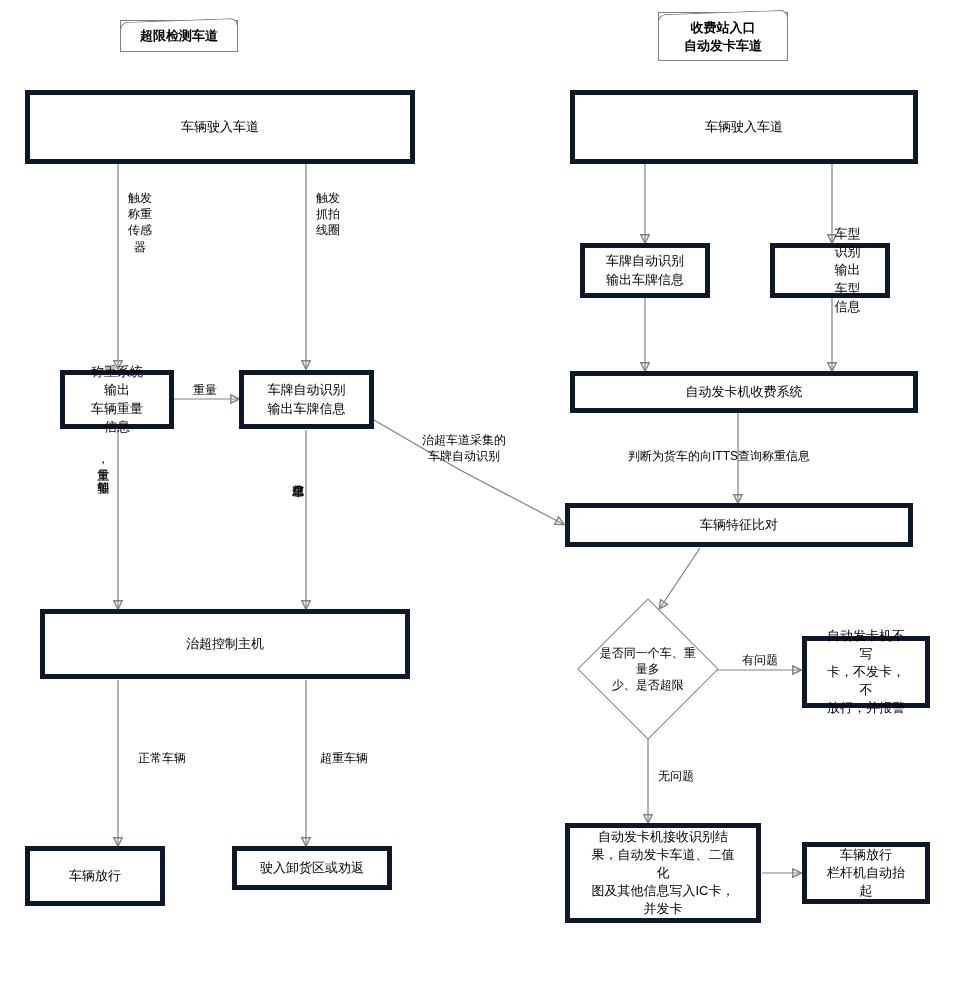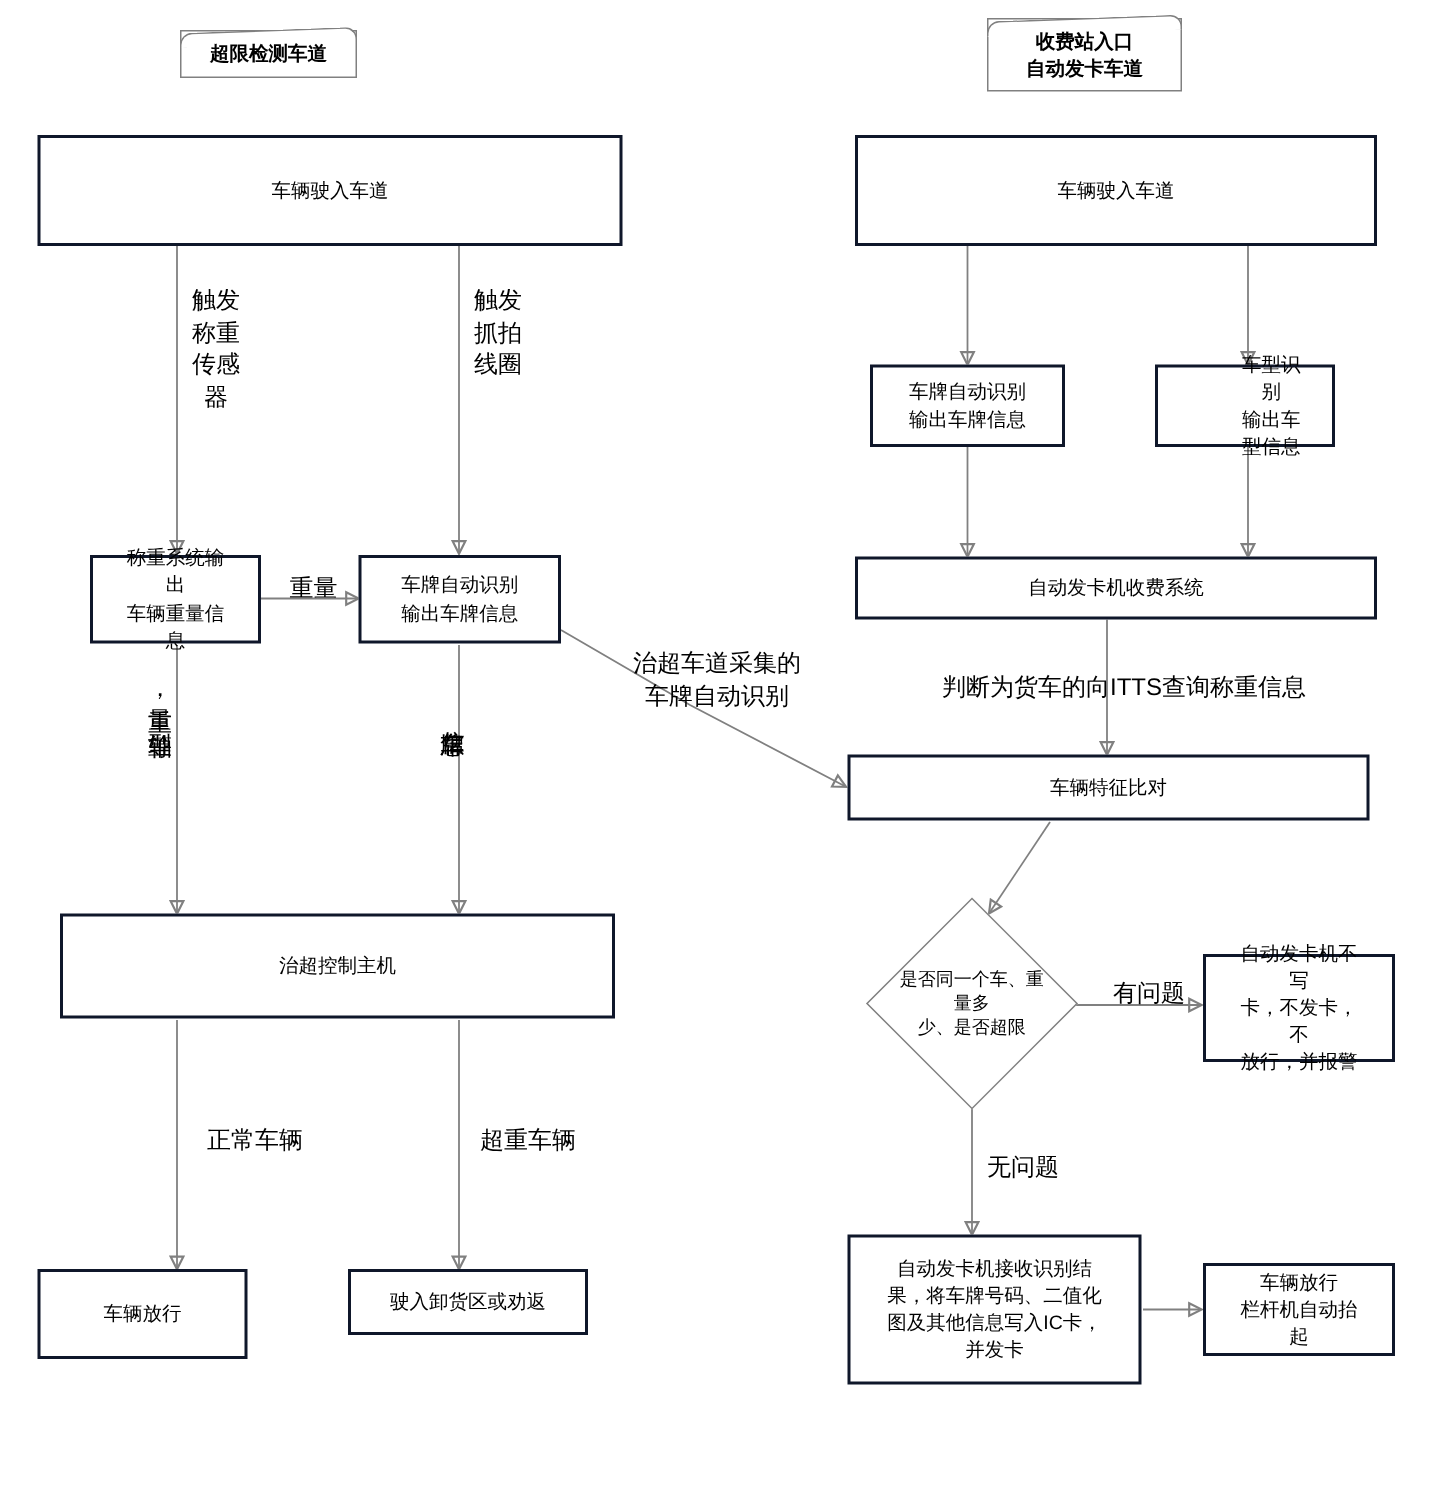--- a/index.html
+++ b/index.html
@@ -37,21 +37,21 @@
       border-bottom: none;
       border-radius: 8px 8px 0 0;
       transform: skewY(-2deg);
     }
     .title-text {
       position: relative;
       z-index: 1;
     }
     .box {
       position: absolute;
-      border: 2px solid #0f172a;
+      border: 5px solid #0f172a;
       background: #fff;
       display: flex;
       align-items: center;
       justify-content: center;
       text-align: center;
       padding: 6px 20px;
       line-height: 1.4;
     }
     .diamond {
       position: absolute;
@@ -64,21 +64,21 @@
     }
     .diamond-text {
       transform: rotate(-45deg);
       text-align: center;
       line-height: 1.35;
       font-size: 12px;
       width: 140px;
     }
     .label {
       position: absolute;
-      font-size: 16px;
+      font-size: 12px;
       line-height: 1.35;
       text-align: center;
       background: transparent;
       white-space: pre;
     }
     .vlabel {
       writing-mode: vertical-rl;
       text-orientation: upright;
     }
     svg.connector {
@@ -227,21 +227,21 @@
 <div class="label" style="left:658px; top:768px;">无问题</div>
 
 <div class="box" style="left:802px; top:636px; width:128px; height:72px;">
   <span style="white-space: pre-line;">自动发卡机不写
 卡，不发卡，不
 放行，并报警</span>
 </div>
 
 <div class="box" style="left:565px; top:823px; width:196px; height:100px;">
   <span style="white-space: pre-line;">自动发卡机接收识别结
-果，将车牌号码、二值化
+果，自动发卡车道、二值化
 图及其他信息写入IC卡，
 并发卡</span>
 </div>
 
 <div class="box" style="left:802px; top:842px; width:128px; height:62px;">
   <span style="white-space: pre-line;">车辆放行
 栏杆机自动抬起</span>
 </div>
 
 </body></html>

